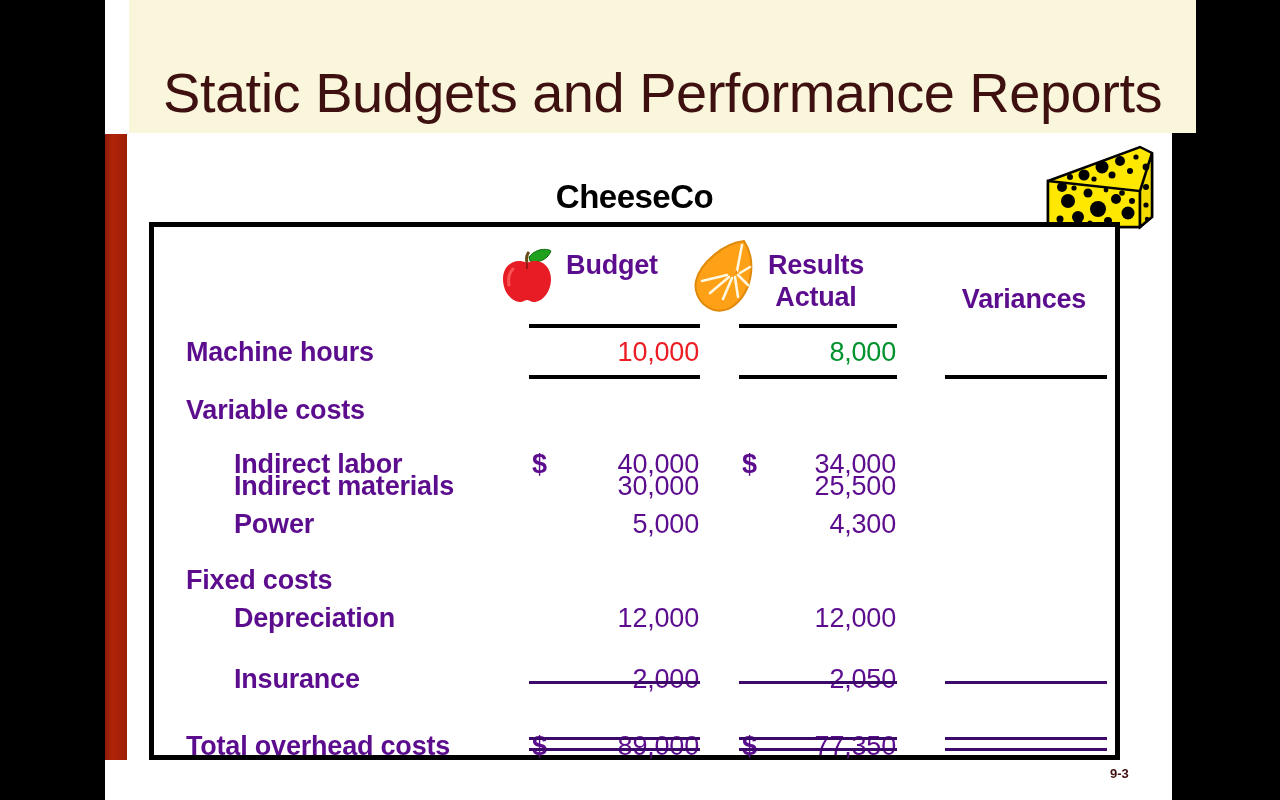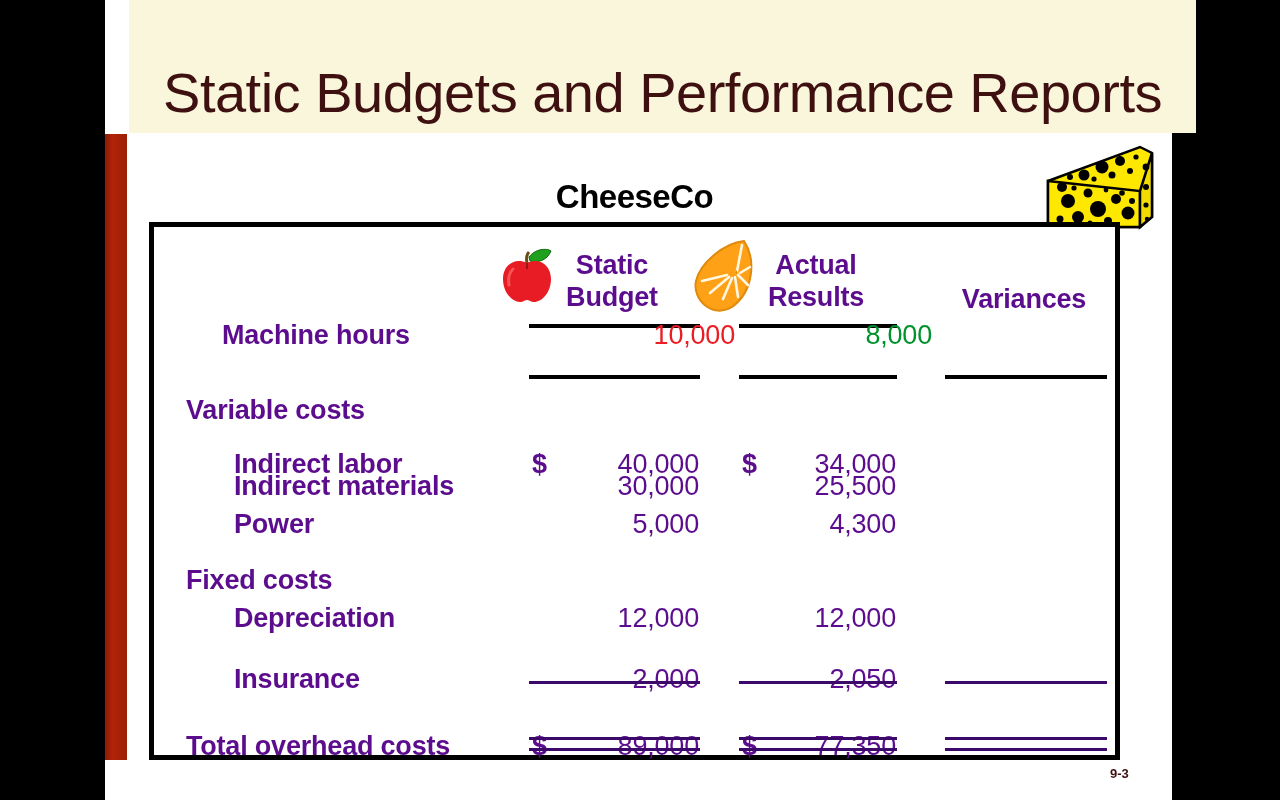--- a/index.html
+++ b/index.html
@@ -175,50 +175,49 @@
       <div class="apple-icon">
         <svg viewBox="0 0 56 60" width="56" height="60" xmlns="http://www.w3.org/2000/svg">
           <path d="M30 12 C38 2 50 4 52 6 C48 16 38 18 31 16 Z" fill="#1FA01F" stroke="#0B6B0B" stroke-width="1"></path>
           <path d="M28 18 C27 13 28 9 30 7" stroke="#6B4A17" stroke-width="3" fill="none"></path>
           <path d="M28 18 C16 12 4 20 4 34 C4 48 14 58 22 57 C25 56.6 26 55 28 55 C30 55 31 56.6 34 57 C42 58 52 48 52 34 C52 20 40 12 28 18 Z" fill="#E81C24"></path>
           <path d="M14 24 C10 28 9 34 10 40" stroke="#FF6B6B" stroke-width="3" fill="none" opacity="0.7" stroke-linecap="round"></path>
           <path d="M28 18 L28 24" stroke="#8A1111" stroke-width="1.6"></path>
         </svg>
       </div>
       <div class="hdr hdr-sb">
-        <div>Static</div>
         <div>Budget</div>
       </div>
 
       <div class="orange-icon">
         <svg viewBox="0 0 70 76" width="70" height="76" xmlns="http://www.w3.org/2000/svg">
           <path d="M54 4 C66 22 64 54 42 70 C22 82 2 62 6 44 C10 26 34 6 54 4 Z" fill="#FFA117" stroke="#E08A0B" stroke-width="2"></path>
           <g stroke="#FFF7E0" stroke-width="2.6" fill="none" stroke-linecap="round">
             <path d="M52 8 L47 34"></path>
             <path d="M50 36 L60 30"></path>
             <path d="M48 38 L58 48"></path>
             <path d="M45 40 L48 60"></path>
             <path d="M42 41 L33 62"></path>
             <path d="M39 40 L20 56"></path>
             <path d="M37 38 L12 44"></path>
           </g>
           <path d="M47 34 C46 34 46 36 47 36" stroke="#E08A0B" stroke-width="1.4" fill="none"></path>
         </svg>
       </div>
       <div class="hdr hdr-ar">
+        <div>Results</div>
         <div>Actual</div>
-        <div>Results</div>
       </div>
 
       <div class="hdr hdr-va">Variances</div>
 
       <div class="rule r1" style="top:97px;"></div>
       <div class="rule r2" style="top:97px;"></div>
 
-      <div class="row" style="top:93px;margin-left:36px;">
+      <div class="row" style="top:110px;">
         <div class="lbl">Machine hours</div>
         <div class="cell c1 red">10,000</div>
         <div class="cell c2 green">8,000</div>
         <div class="cell c3"></div>
       </div>
       <div class="rule r1" style="top:148px;"></div>
       <div class="rule r2" style="top:148px;"></div>
       <div class="rule r3" style="top:148px;"></div>
 
       <div class="row" style="top:168px;padding-left:15px;">

